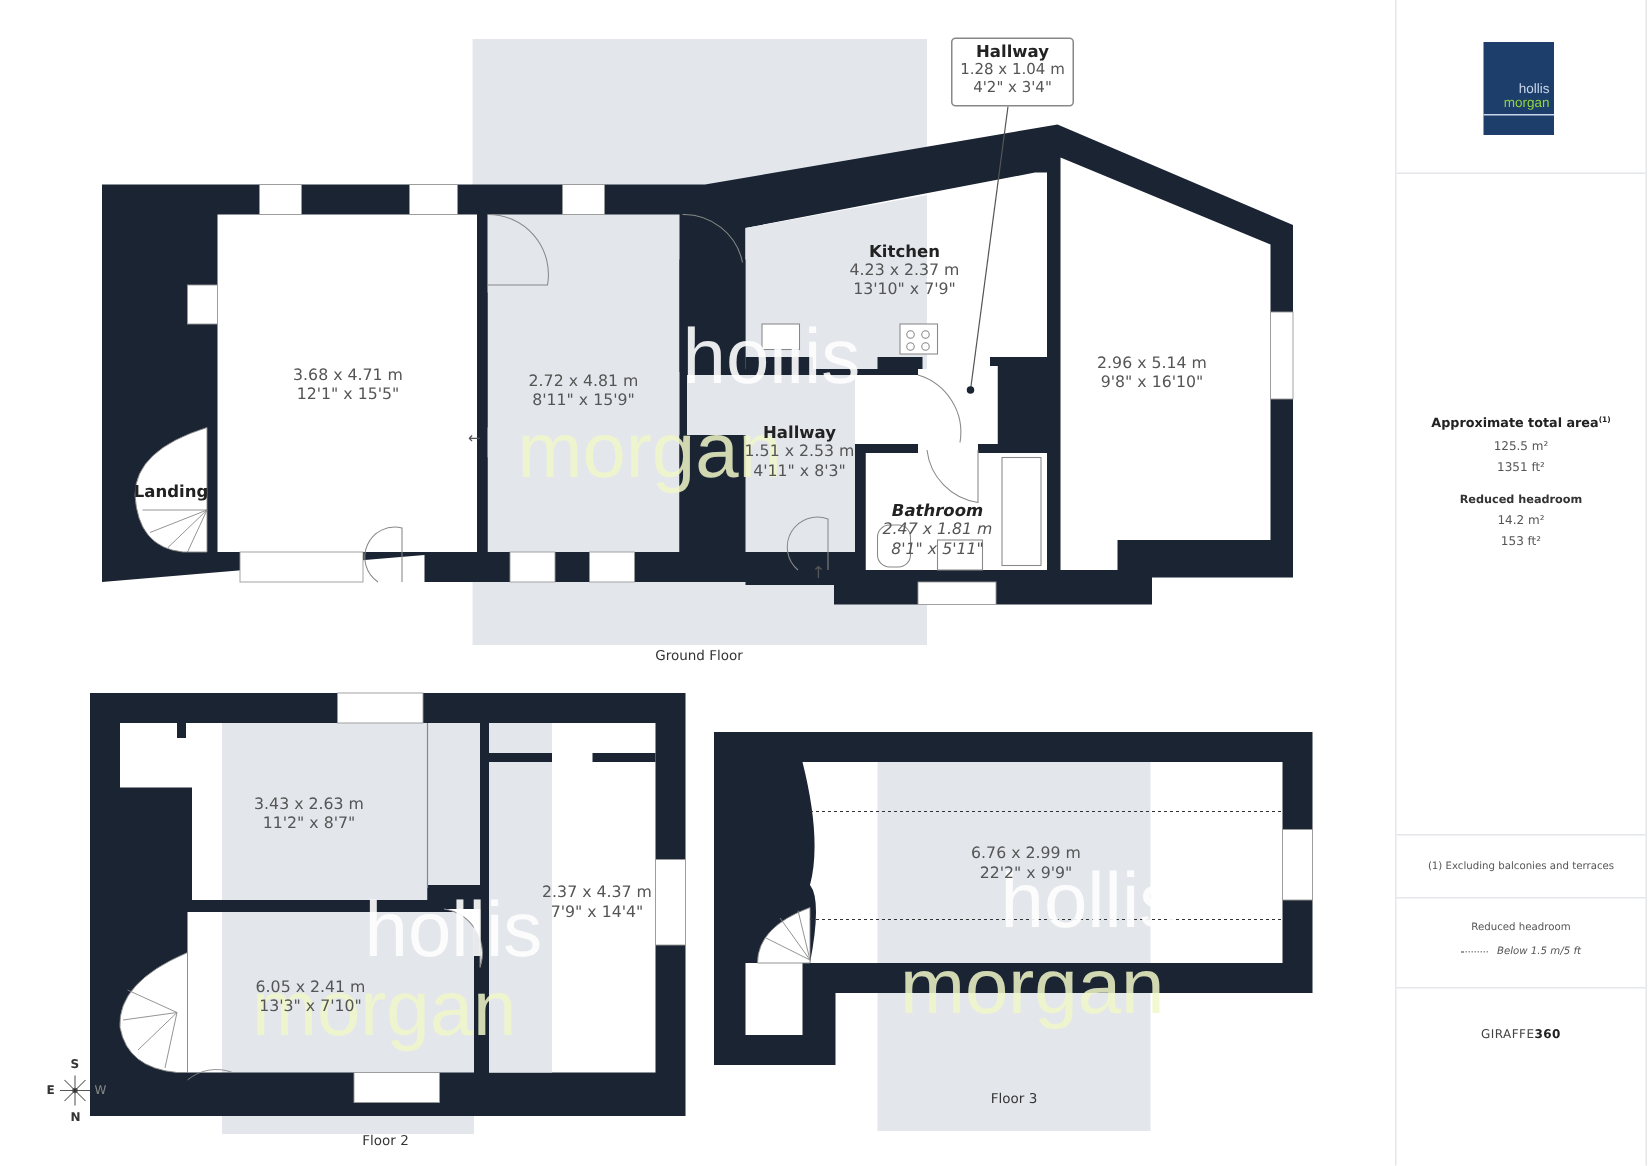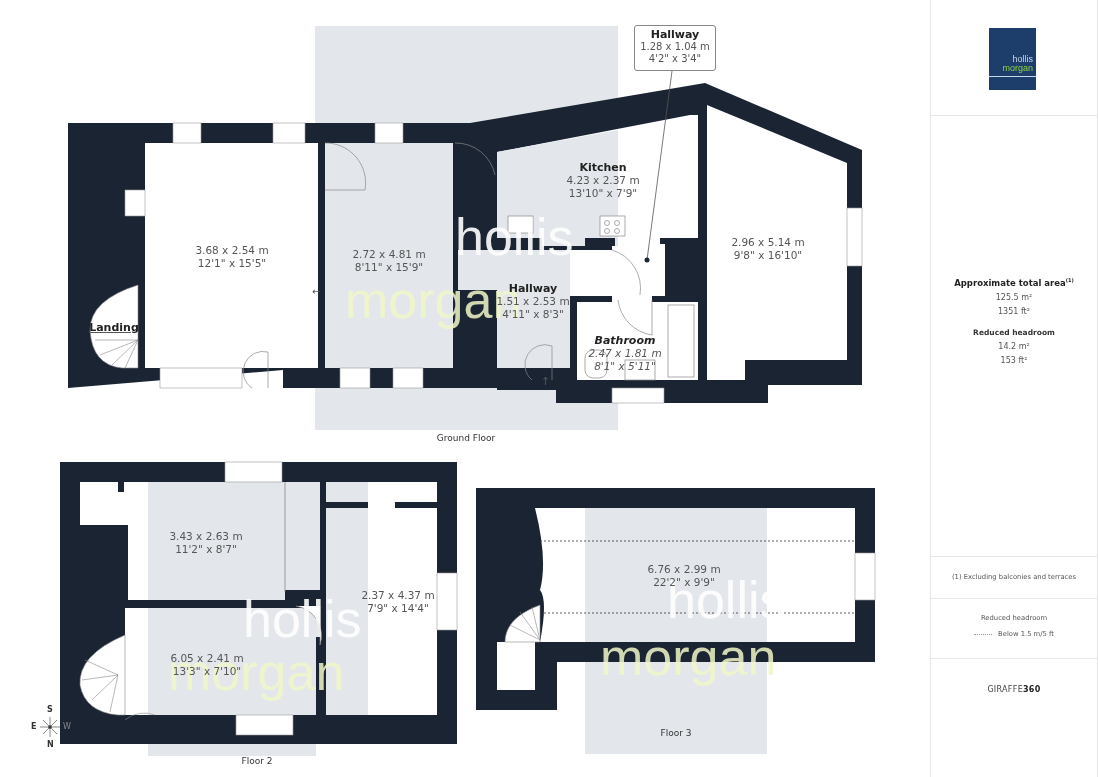--- a/index.html
+++ b/index.html
@@ -178,21 +178,21 @@
   <g stroke="#555" stroke-width="0.7">
     <line x1="50" y1="717" x2="50" y2="737"></line>
     <line x1="40" y1="727" x2="60" y2="727"></line>
     <line x1="43" y1="720" x2="57" y2="734"></line>
     <line x1="57" y1="720" x2="43" y2="734"></line>
     <circle cx="50" cy="727" r="1.5" fill="#333"></circle>
   </g>
 </svg>
 
 <div class="lbl" style="left:232px;top:244px;">
-  <div>3.68 x 2.54 m</div>
+  <div>3.68 x 4.71 m</div>
   <div>12'1" x 15'5"</div>
 </div>
 <div class="lbl" style="left:389px;top:248px;">
   <div>2.72 x 4.81 m</div>
   <div>8'11" x 15'9"</div>
 </div>
 <div class="lbl" style="left:603px;top:161px;">
   <div class="t">Kitchen</div>
   <div>4.23 x 2.37 m</div>
   <div>13'10" x 7'9"</div>
@@ -204,21 +204,21 @@
 </div>
 <div class="lbl" style="left:625px;top:334px;font-style:italic;">
   <div class="t">Bathroom</div>
   <div>2.47 x 1.81 m</div>
   <div>8'1" x 5'11"</div>
 </div>
 <div class="lbl" style="left:768px;top:236px;">
   <div>2.96 x 5.14 m</div>
   <div>9'8" x 16'10"</div>
 </div>
-<div class="lbl" style="left:114px;top:321px;text-decoration:underline;">
+<div class="lbl" style="left:114px;top:321px;">
   <div class="t">Landing</div>
 </div>
 
 <div class="callout">
   <div class="t">Hallway</div>
   <div>1.28 x 1.04 m</div>
   <div>4'2" x 3'4"</div>
 </div>
 
 <div class="floor-lbl" style="left:466px;top:433px;">Ground Floor</div>
@@ -262,20 +262,20 @@
     <div class="area-val">1351 ft²</div>
     <div class="rh-title">Reduced headroom</div>
     <div class="area-val">14.2 m²</div>
     <div class="area-val">153 ft²</div>
   </div>
   <div class="sb-sec" style="top:557px;height:42px;padding-top:15px;">
     <div class="note">(1) Excluding balconies and terraces</div>
   </div>
   <div class="sb-sec" style="top:599px;height:60px;padding-top:14px;">
     <div class="note">Reduced headroom</div>
-    <div class="note" style="margin-top:5px;">
+    <div class="note" style="margin-top:5px;font-style:italic;">
       <span style="display:inline-block;width:18px;border-top:1px dotted #999;vertical-align:middle;margin-right:6px;"></span><span>Below 1.5 m/5 ft</span>
     </div>
   </div>
   <div class="sb-sec" style="top:659px;height:118px;padding:16px 10px 0 10px;border-bottom:none;">
     <div class="brand" style="margin-top:10px;"><span>GIRAFFE</span><b>360</b></div>
   </div>
 </div>
 
 </body></html>

